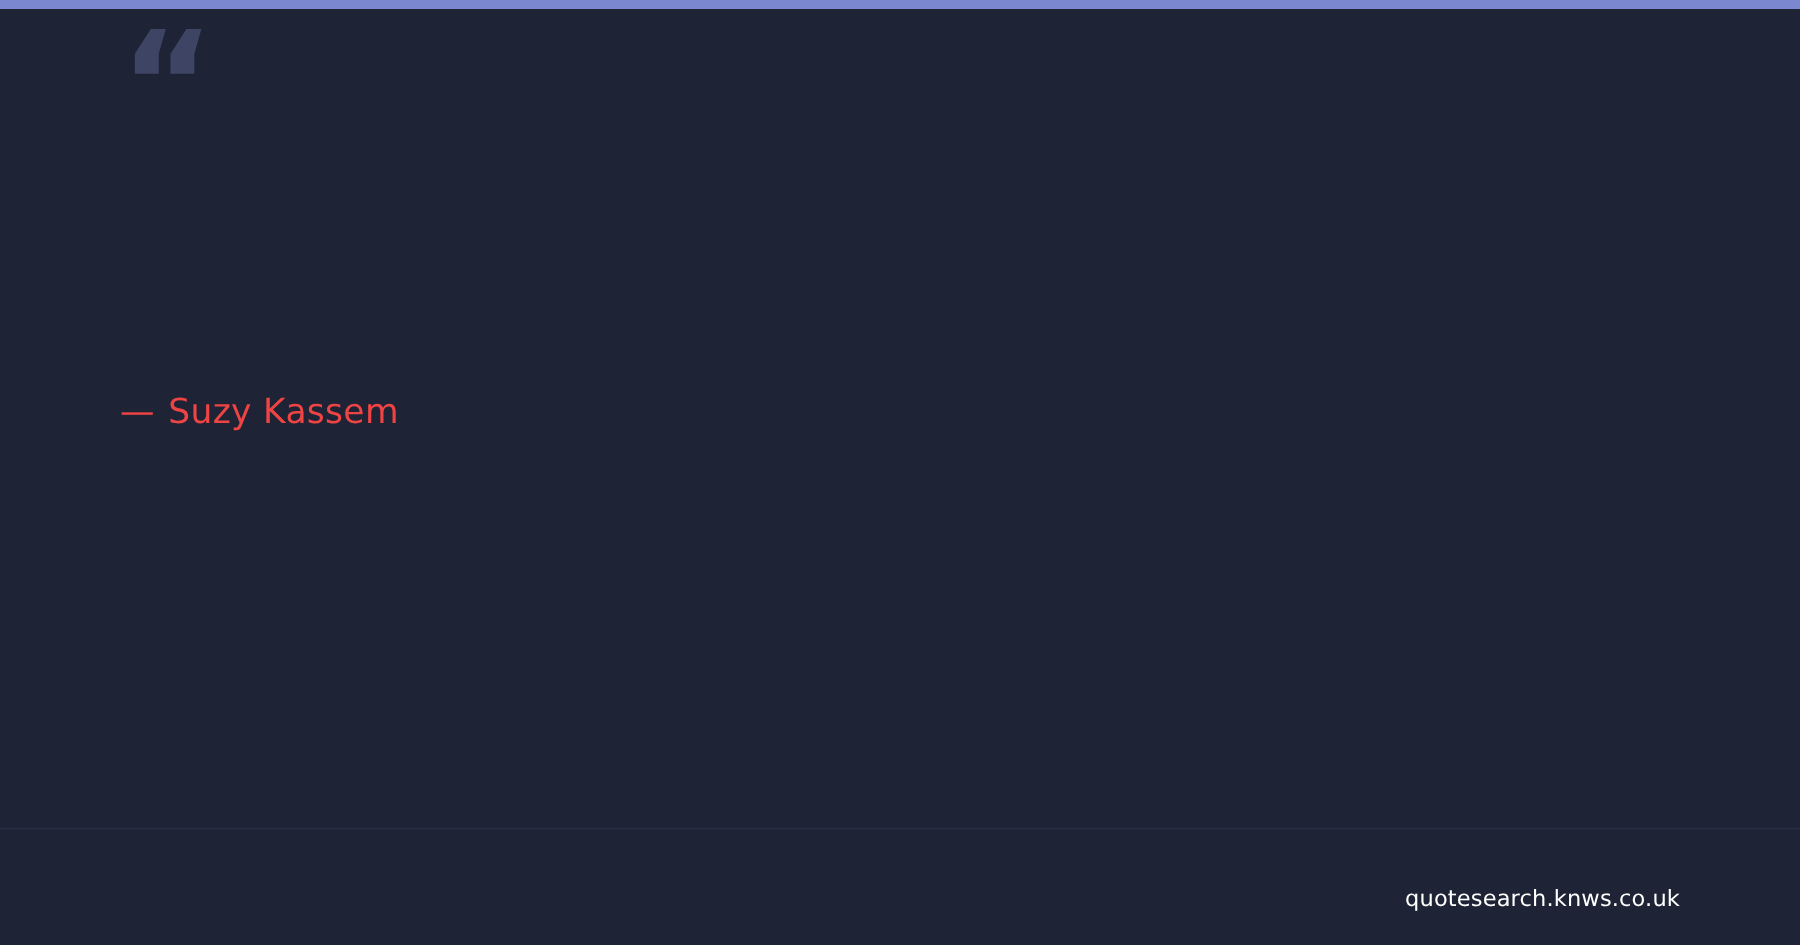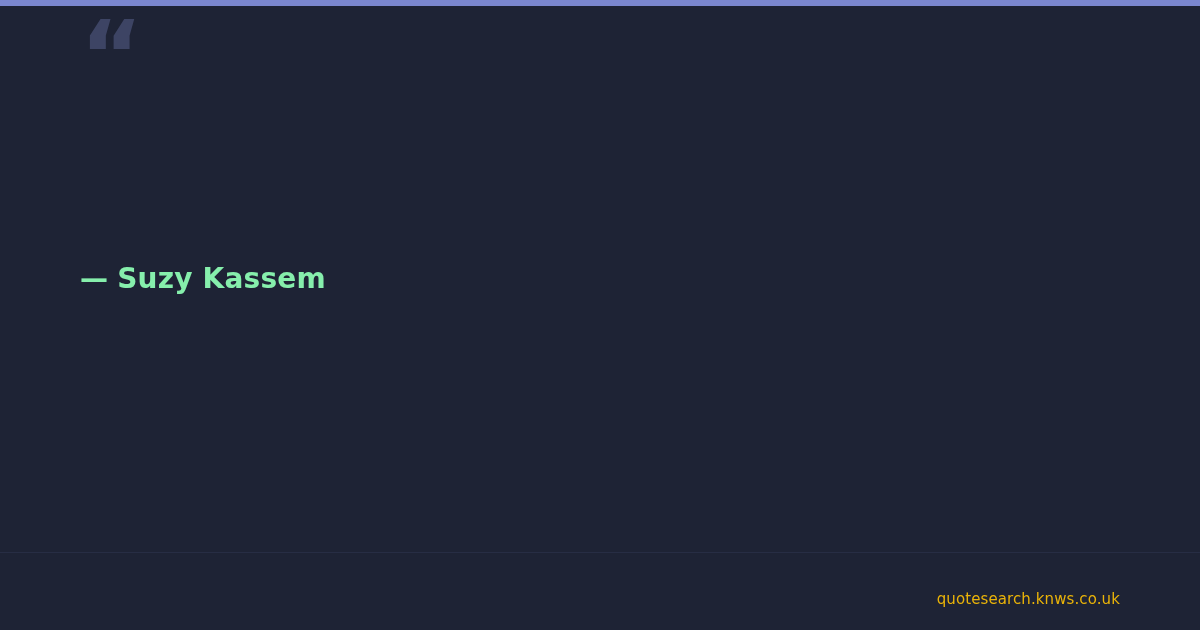--- a/index.html
+++ b/index.html
@@ -72,41 +72,41 @@
     line-height: 1.31;
     font-weight: 400;
     color: #ffffff;
     letter-spacing: -0.1px;
   }
 
   .quote-attribution {
     margin: 0;
     padding-top: 22px;
     font-family: "DejaVu Sans", sans-serif;
-    font-size: 28px;
-    font-weight: 700;
-    color: #86efac;
+    font-size: 23px;
+    font-weight: 400;
+    color: #ef4444;
     letter-spacing: 0.2px;
     white-space: nowrap;
   }
 
   .attribution-dash {
     display: inline-block;
     padding-right: 9px;
   }
 
   
   .watermark {
     position: absolute;
     right: 80px;
     top: 590px;
     font-family: "DejaVu Sans", sans-serif;
     font-size: 15px;
     font-weight: 400;
-    color: #eab308;
+    color: #ffffff;
     letter-spacing: 0.1px;
   }
 </style>
 </head>
 <body>
 
 <div class="quote-card">
 
   <div class="accent-bar"></div>
 

